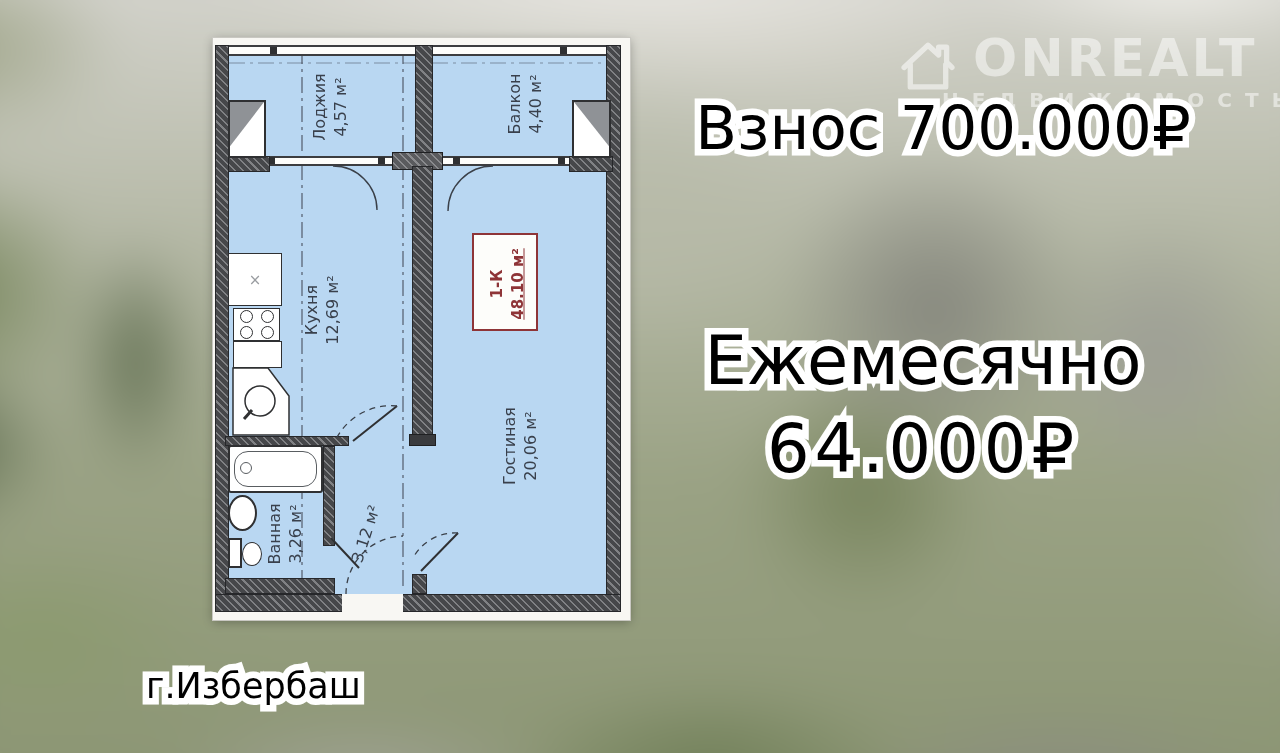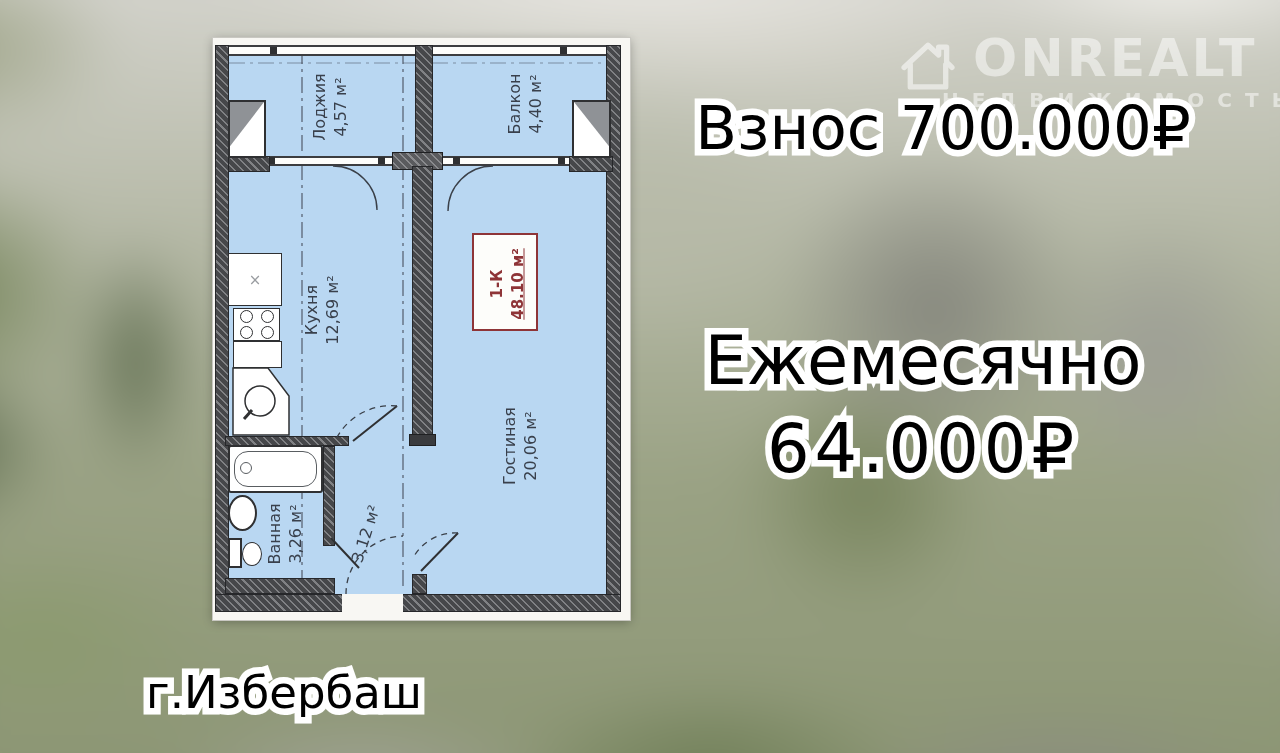--- a/index.html
+++ b/index.html
@@ -34,21 +34,21 @@
   .logo-sub{position:absolute;left:57px;top:62px;font-size:20px;font-weight:700;
             letter-spacing:13px;color:rgba(255,255,255,.5);white-space:nowrap;}
 
   
   .out{position:absolute;z-index:6;color:#000000;white-space:nowrap;}
   .out::before{content:attr(data-text);position:absolute;left:0;top:0;width:100%;z-index:-1;
     color:#fff;-webkit-text-stroke:13px #fff;text-shadow:0 0 4px #fff,0 0 7px #fff;}
   .t-vznos{left:638px;top:92px;width:610px;text-align:center;font-size:61px;}
   .t-m1{left:628px;top:322px;width:590px;text-align:center;font-size:67px;}
   .t-m2{left:628px;top:398px;width:590px;text-align:center;font-size:67px;letter-spacing:5px;margin-top:12px;}
-  .t-city{left:146px;top:666px;font-size:45px;}
+  .t-city{left:146px;top:666px;font-size:35px;}
 
   
   .plan{position:absolute;left:213px;top:38px;width:417px;height:582px;background:#f8f7f3;
         z-index:3;box-shadow:0 2px 10px rgba(0,0,0,.3);outline:1px solid #c9c8c2;}
   .plan *{position:absolute;box-sizing:border-box;}
   .room{background:#b9d7f2;}
   .wall{background:#46474a;border:1px solid #26272a;
         background-image:repeating-linear-gradient(45deg,#46474a 0 4px,#808184 4px 5.5px);}
   .solidwall{background:#3a3b3e;border:1px solid #1f2022;}
   .sill{background:#fdfdfb;border-top:2px solid #3c3d40;border-bottom:2px solid #3c3d40;}

